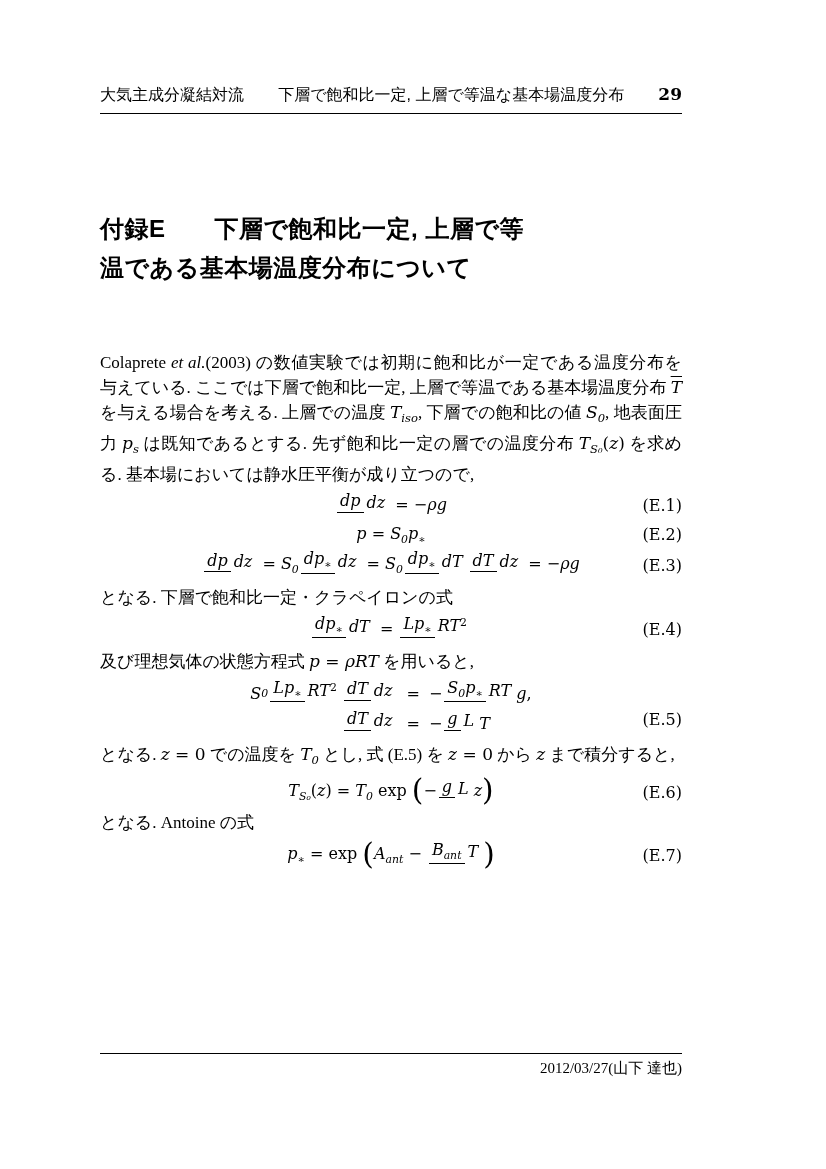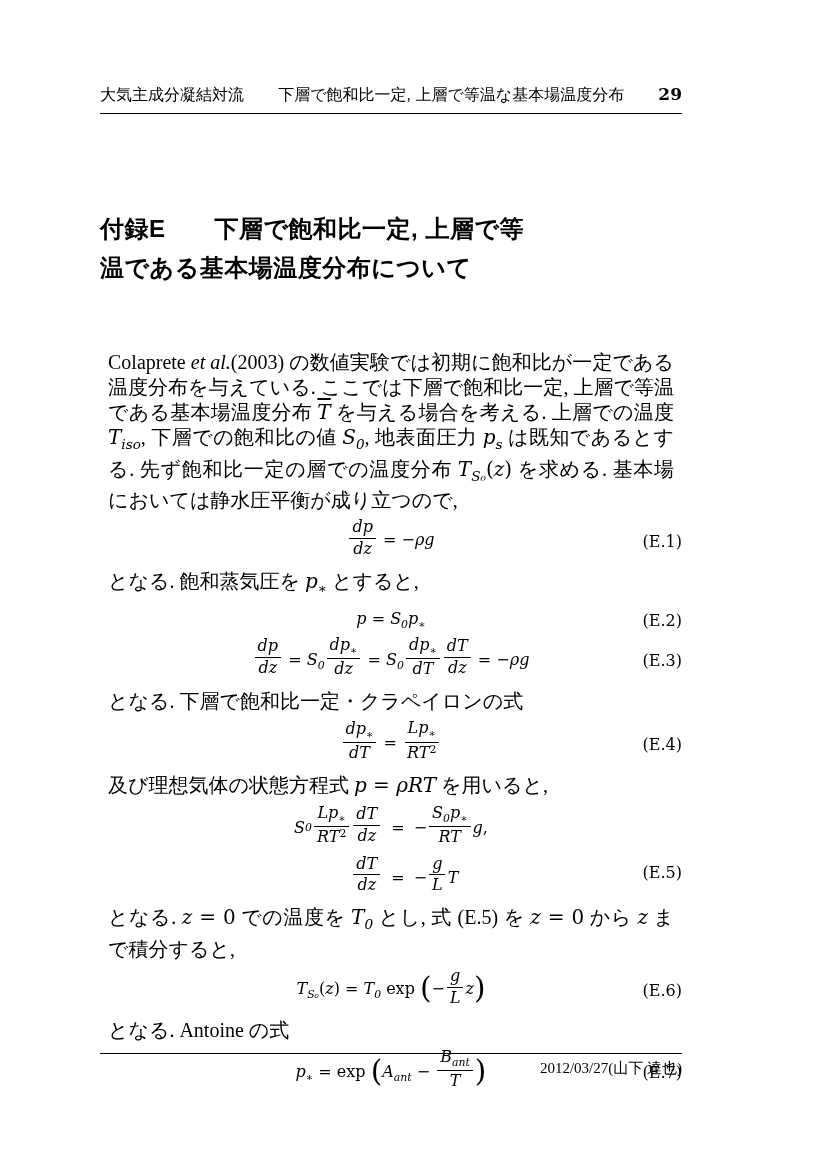--- a/index.html
+++ b/index.html
@@ -23,34 +23,34 @@
   .header .hnum{font-family:"DejaVu Serif",serif;font-weight:bold;font-size:17px;}
   
   .title{
     margin-top:96px;
     font-family:"Liberation Sans","DejaVu Sans",sans-serif;
     font-weight:bold;font-size:24px;line-height:1.62;letter-spacing:0.5px;
   }
   .title span{display:block;}
   
   .para{
-    margin:8px;font-size:20px;line-height:25px;text-align:justify;
+    margin:0;font-size:17px;line-height:25px;text-align:justify;
   }
   .para.first{margin-top:62px;}
   
   .tk-text{}
   .tk-it{font-style:italic;}
   .tk-v{font-family:"DejaVu Serif",serif;font-style:italic;}
   .tk-r{font-family:"DejaVu Serif",serif;}
   .tk-sub{font-family:"DejaVu Serif",serif;font-style:italic;font-size:68%;vertical-align:-0.35em;letter-spacing:0;}
   .tk-sup{font-family:"DejaVu Serif",serif;font-size:68%;vertical-align:0.5em;}
   .tk-bar{font-family:"DejaVu Serif",serif;font-style:italic;text-decoration:overline;}
   .tk-big{font-family:"DejaVu Serif",serif;font-size:185%;vertical-align:middle;line-height:0;position:relative;top:-0.05em;}
   .frac{
-    display:inline-flex;flex-direction:column;align-items:center;
+    display:inline-flex;flex-direction:row;align-items:center;
     vertical-align:middle;margin:0 2px;line-height:1.15;
     font-family:"DejaVu Serif",serif;position:relative;top:-0.18em;
   }
   .frac .num{display:block;border-bottom:1px solid #000;padding:0 3px 1px;}
   .frac .den{display:block;padding:1px 3px 0;}
   
   .eq{position:relative;margin:8px 0;font-size:16px;}
   .eq .math{text-align:center;font-family:"DejaVu Serif",serif;}
   .eq .tag{
     position:absolute;right:0;top:50%;transform:translateY(-50%);
@@ -89,21 +89,20 @@
   <p class="para first"><span class="tk-text">Colaprete </span><span class="tk-it">et al.</span><span class="tk-text">(2003) の数値実験では初期に飽和比が一定である温度分布を与えている. ここでは下層で飽和比一定, 上層で等温である基本場温度分布 </span><span class="tk-bar">T</span><span class="tk-text"> を与える場合を考える. 上層での温度 </span><span class="tk-v">T</span><span class="tk-sub">iso</span><span class="tk-text">, 下層での飽和比の値 </span><span class="tk-v">S</span><span class="tk-sub">0</span><span class="tk-text">, 地表面圧力 </span><span class="tk-v">p</span><span class="tk-sub">s</span><span class="tk-text"> は既知であるとする. 先ず飽和比一定の層での温度分布 </span><span class="tk-v">T</span><span class="tk-sub">S₀</span><span class="tk-r">(</span><span class="tk-v">z</span><span class="tk-r">)</span><span class="tk-text"> を求める. 基本場においては静水圧平衡が成り立つので,</span></p>
 
   <div class="eq">
     <div class="math"><span class="frac">
           <span class="num"><span class="tk-v">dp</span></span>
           <span class="den"><span class="tk-v">dz</span></span>
         </span><span class="tk-r"> = −</span><span class="tk-v">ρg</span></div>
     <span class="tag">(E.1)</span>
   </div>
 
-  <p class="para"><span class="tk-text">となる. 飽和蒸気圧を </span><span class="tk-v">p</span><span class="tk-sub">∗</span><span class="tk-text"> とすると,</span></p>
 
   <div class="eq">
     <div class="math"><span class="tk-v">p</span><span class="tk-r"> = </span><span class="tk-v">S</span><span class="tk-sub">0</span><span class="tk-v">p</span><span class="tk-sub">∗</span></div>
     <span class="tag">(E.2)</span>
   </div>
 
 
   <div class="eq">
     <div class="math"><span class="frac">
           <span class="num"><span class="tk-v">dp</span></span>

